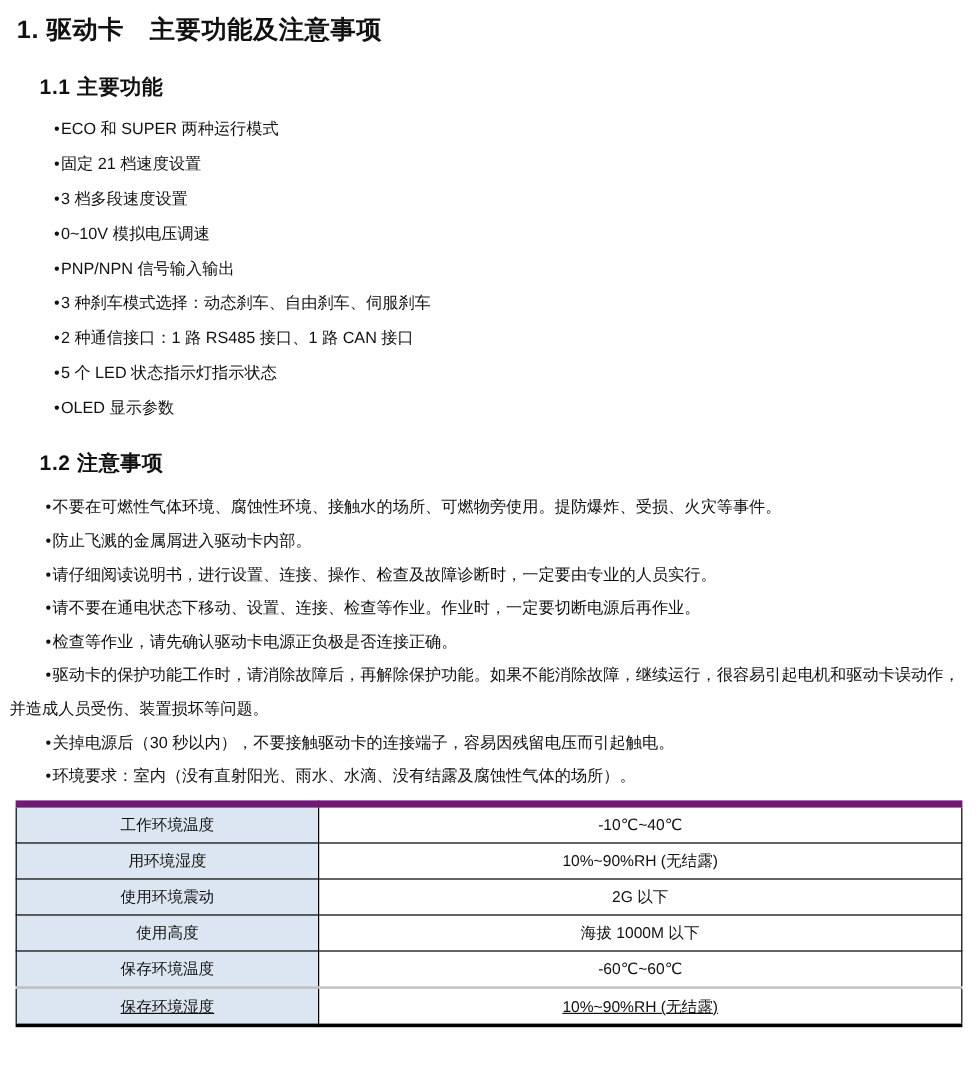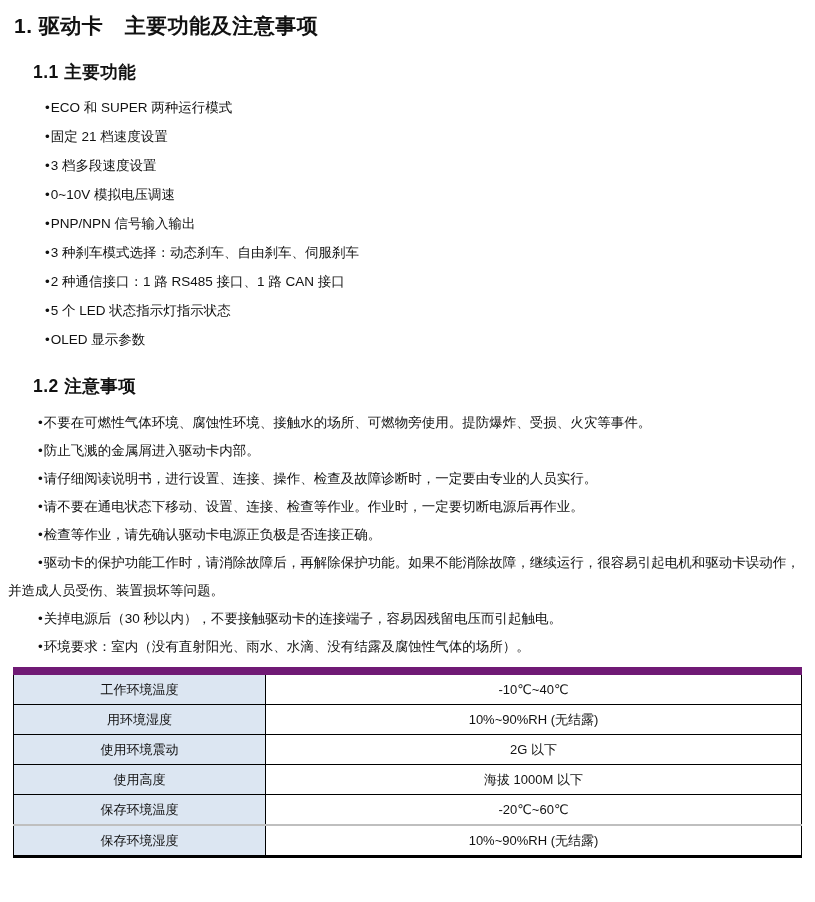--- a/index.html
+++ b/index.html
@@ -40,38 +40,39 @@
     margin: 0;
     line-height: 28px;
     text-indent: 30px;
   }
   .bullet { margin-right: 1px; }
   table.env-table {
     border-collapse: collapse;
     margin: 6px 0 0 5px;
     width: 789px;
     table-layout: fixed;
-    border-top: 8px solid #701a75;
+    border-top: 6px solid #701a75;
     border-bottom: 3px solid #000000;
     font-size: 13px;
     color: #111111;
   }
   table.env-table td {
     border: 1px solid #000000;
     height: 29px;
     text-align: center;
     vertical-align: middle;
     padding: 0;
   }
   table.env-table td.label-cell {
     width: 251px;
     background: #dce6f2;
   }
   table.env-table tr:last-child td {
     border-top: 2px solid #bfbfbf;
+    text-decoration: underline;
   }
 </style>
 </head>
 <body>
 
 <div class="page">
 
   <h1 class="doc-title">1. 驱动卡　主要功能及注意事项</h1>
 
   <section>
@@ -140,21 +141,21 @@
           <td class="value-cell">2G 以下</td>
         </tr>
 
         <tr>
           <td class="label-cell">使用高度</td>
           <td class="value-cell">海拔 1000M 以下</td>
         </tr>
 
         <tr>
           <td class="label-cell">保存环境温度</td>
-          <td class="value-cell">-20℃~60℃</td>
+          <td class="value-cell">-60℃~60℃</td>
         </tr>
 
         <tr>
           <td class="label-cell">保存环境湿度</td>
           <td class="value-cell">10%~90%RH (无结露)</td>
         </tr>
       </tbody>
   </table>
 
 </div>

